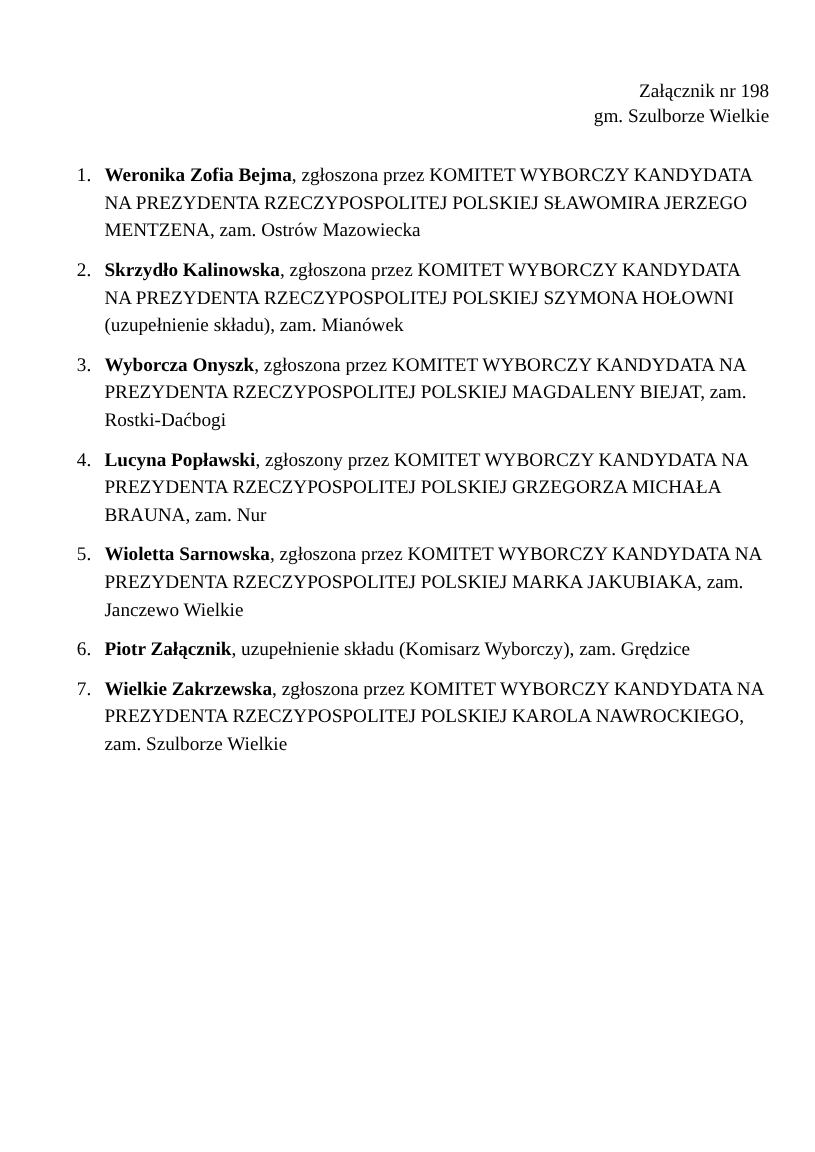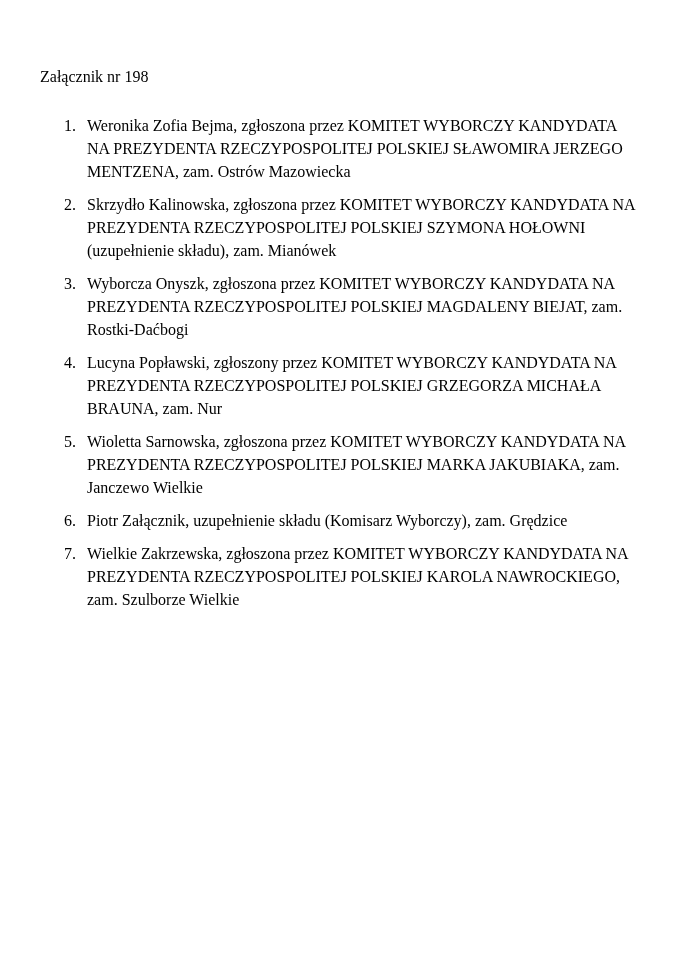--- a/index.html
+++ b/index.html
@@ -13,20 +13,21 @@
     height: 960px;
     box-sizing: border-box;
     background: #ffffff;
     color: #000000;
     font-family: "Liberation Serif", serif;
     font-size: 16px;
     padding: 66px 38px 0 40px;
     overflow: hidden;
   }
   .attachment {
+    text-align: right;
     line-height: 21px;
   }
   .intro {
     margin: 19px 0 0 0;
     line-height: 25px;
     text-align: left;
   }
   .members {
     list-style: none;
     margin: 27px 0 0 0;
@@ -37,30 +38,31 @@
     padding-left: 47px;
     line-height: 23px;
     margin-bottom: 10px;
   }
   .member .num {
     position: absolute;
     left: 24px;
     top: 0;
   }
   .member .name {
-    font-weight: normal;
+    font-weight: bold;
   }
 </style>
 </head>
 <body>
 
 <div class="page">
 
   <div class="attachment">
     <div>Załącznik nr 198</div>
+    <div>gm. Szulborze Wielkie</div>
   </div>
 
 
   <ul class="members">
 
     <li class="member">
       <span class="num">1.</span>
       <span class="name">Weronika Zofia Bejma</span><span class="rest">, zgłoszona przez KOMITET WYBORCZY KANDYDATA NA PREZYDENTA RZECZYPOSPOLITEJ POLSKIEJ SŁAWOMIRA JERZEGO MENTZENA, zam. Ostrów Mazowiecka</span>
     </li>
 

